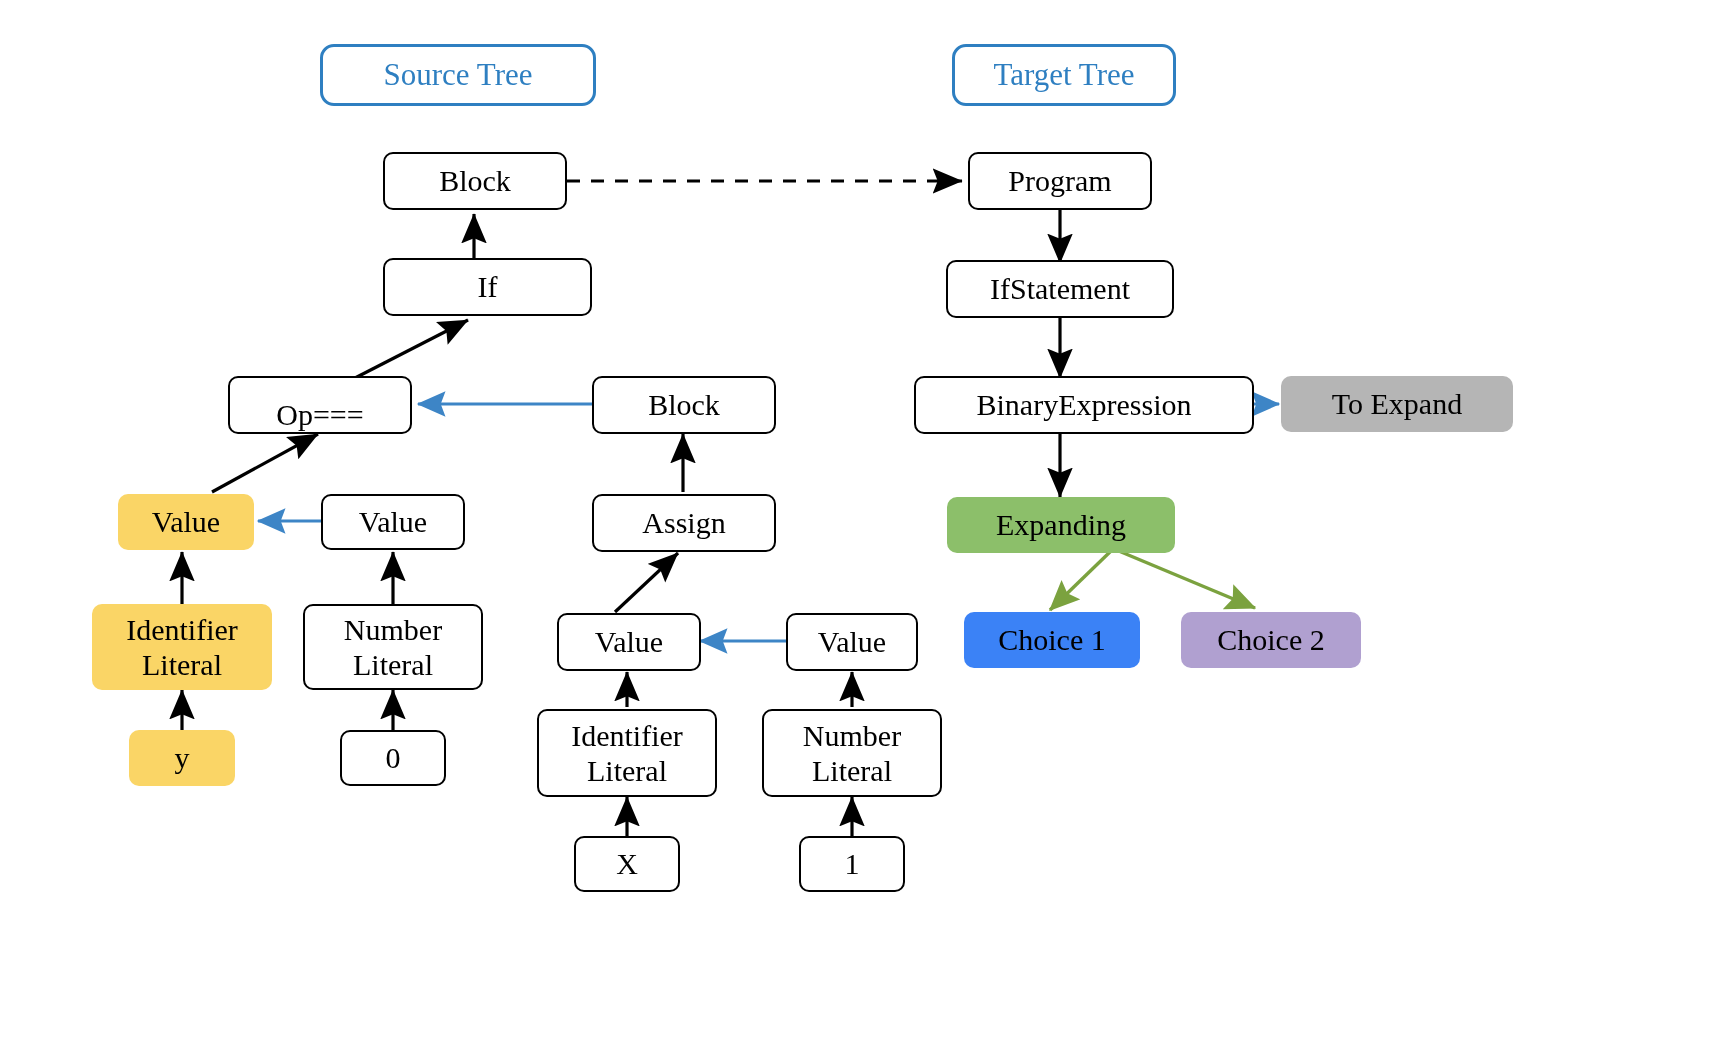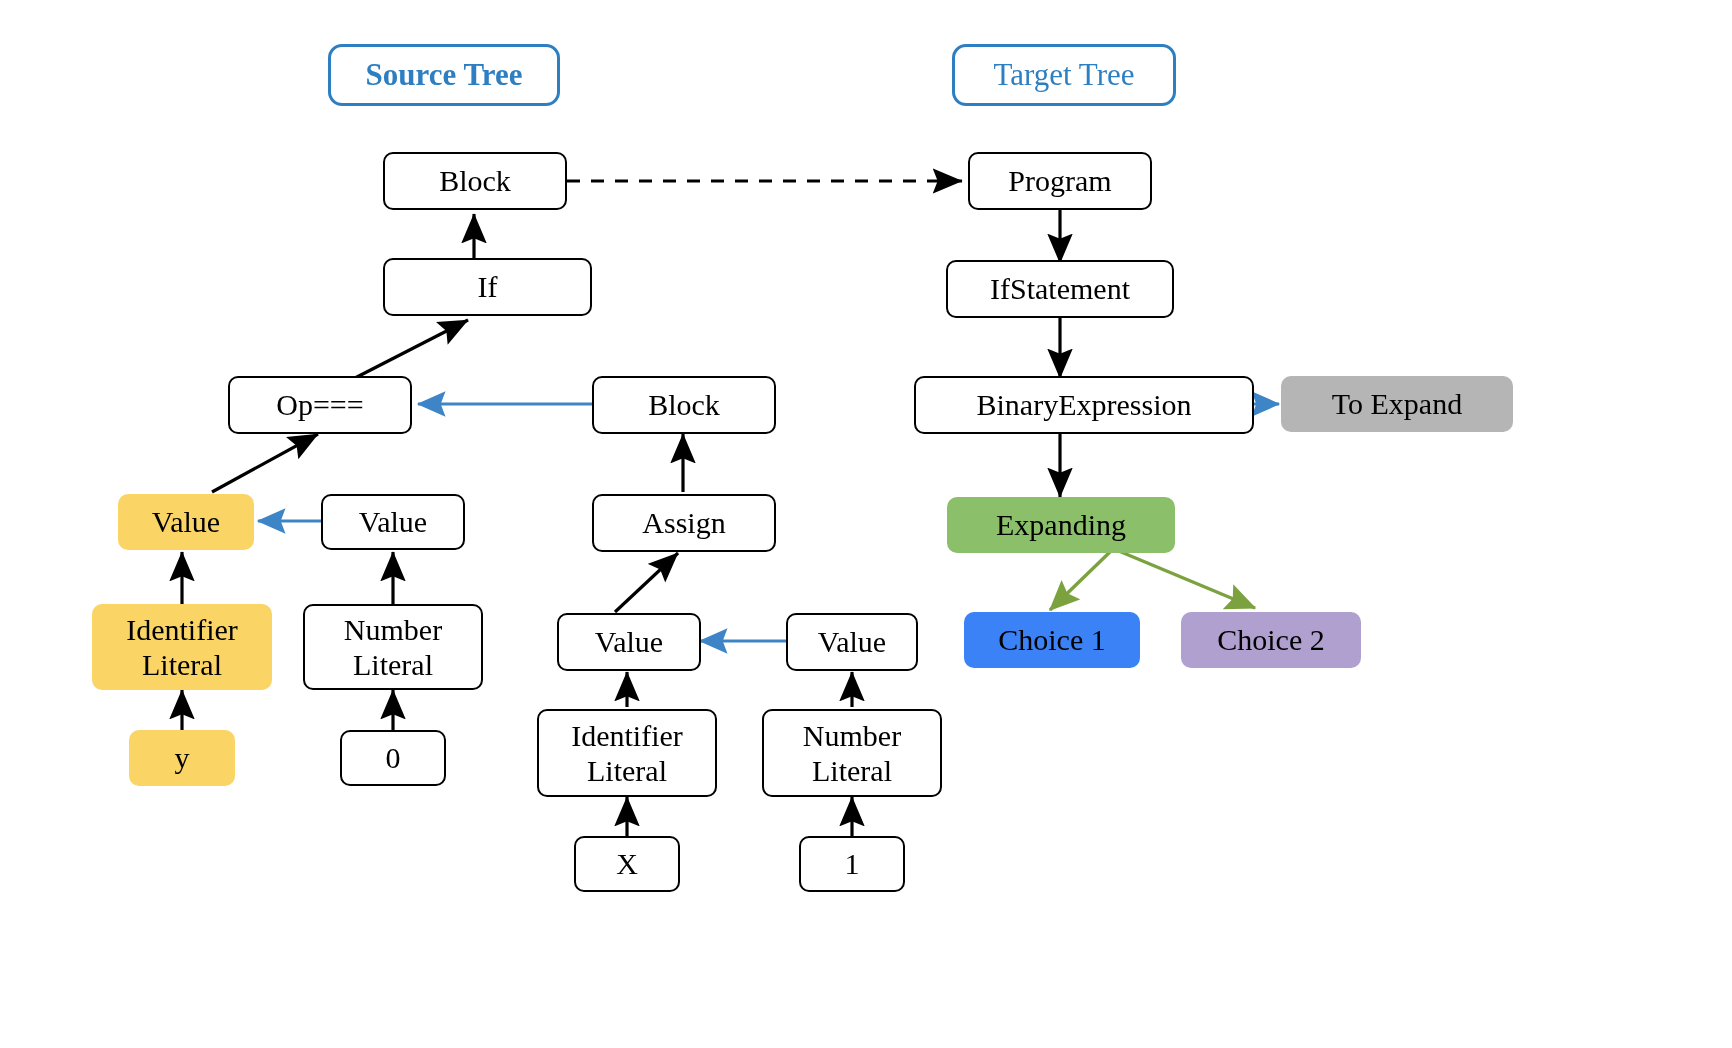--- a/index.html
+++ b/index.html
@@ -112,36 +112,36 @@
       <line x1="1060" y1="314" x2="1060" y2="378"></line>
       <line x1="1060" y1="432" x2="1060" y2="497"></line>
     </g>
 
     <g stroke="#7ba23f" stroke-width="3.4" fill="none" marker-end="url(#arrowGreen)">
       <line x1="1112" y1="550" x2="1050" y2="610"></line>
       <line x1="1114" y1="549" x2="1255" y2="608"></line>
     </g>
   </svg>
 
-  <div class="legend" style="left:328px; top:44px; width:232px; height:62px;font-weight:bold;">
+  <div class="legend" style="left:320px; top:44px; width:276px; height:62px;">
     <span>Source Tree</span>
   </div>
   <div class="legend" style="left:952px; top:44px; width:224px; height:62px;">
     <span>Target Tree</span>
   </div>
 
   <div class="node plain" style="left:383px; top:152px; width:184px; height:58px;">
     <span>Block</span>
   </div>
 
   <div class="node plain" style="left:383px; top:258px; width:209px; height:58px;">
     <span>If</span>
   </div>
 
-  <div class="node plain" style="left:228px; top:376px; width:184px; height:58px;">
+  <div class="node plain" style="left:228px; top:376px; width:184px; height:58px;align-items:flex-end;">
     <span>Op===</span>
   </div>
 
   <div class="node fill" style="left:118px; top:494px; width:136px; height:56px; background:#fad566;">
     <span>Value</span>
   </div>
 
   <div class="node fill" style="left:92px; top:604px; width:180px; height:86px; background:#fad566;">
     <span>Identifier
 Literal</span>

